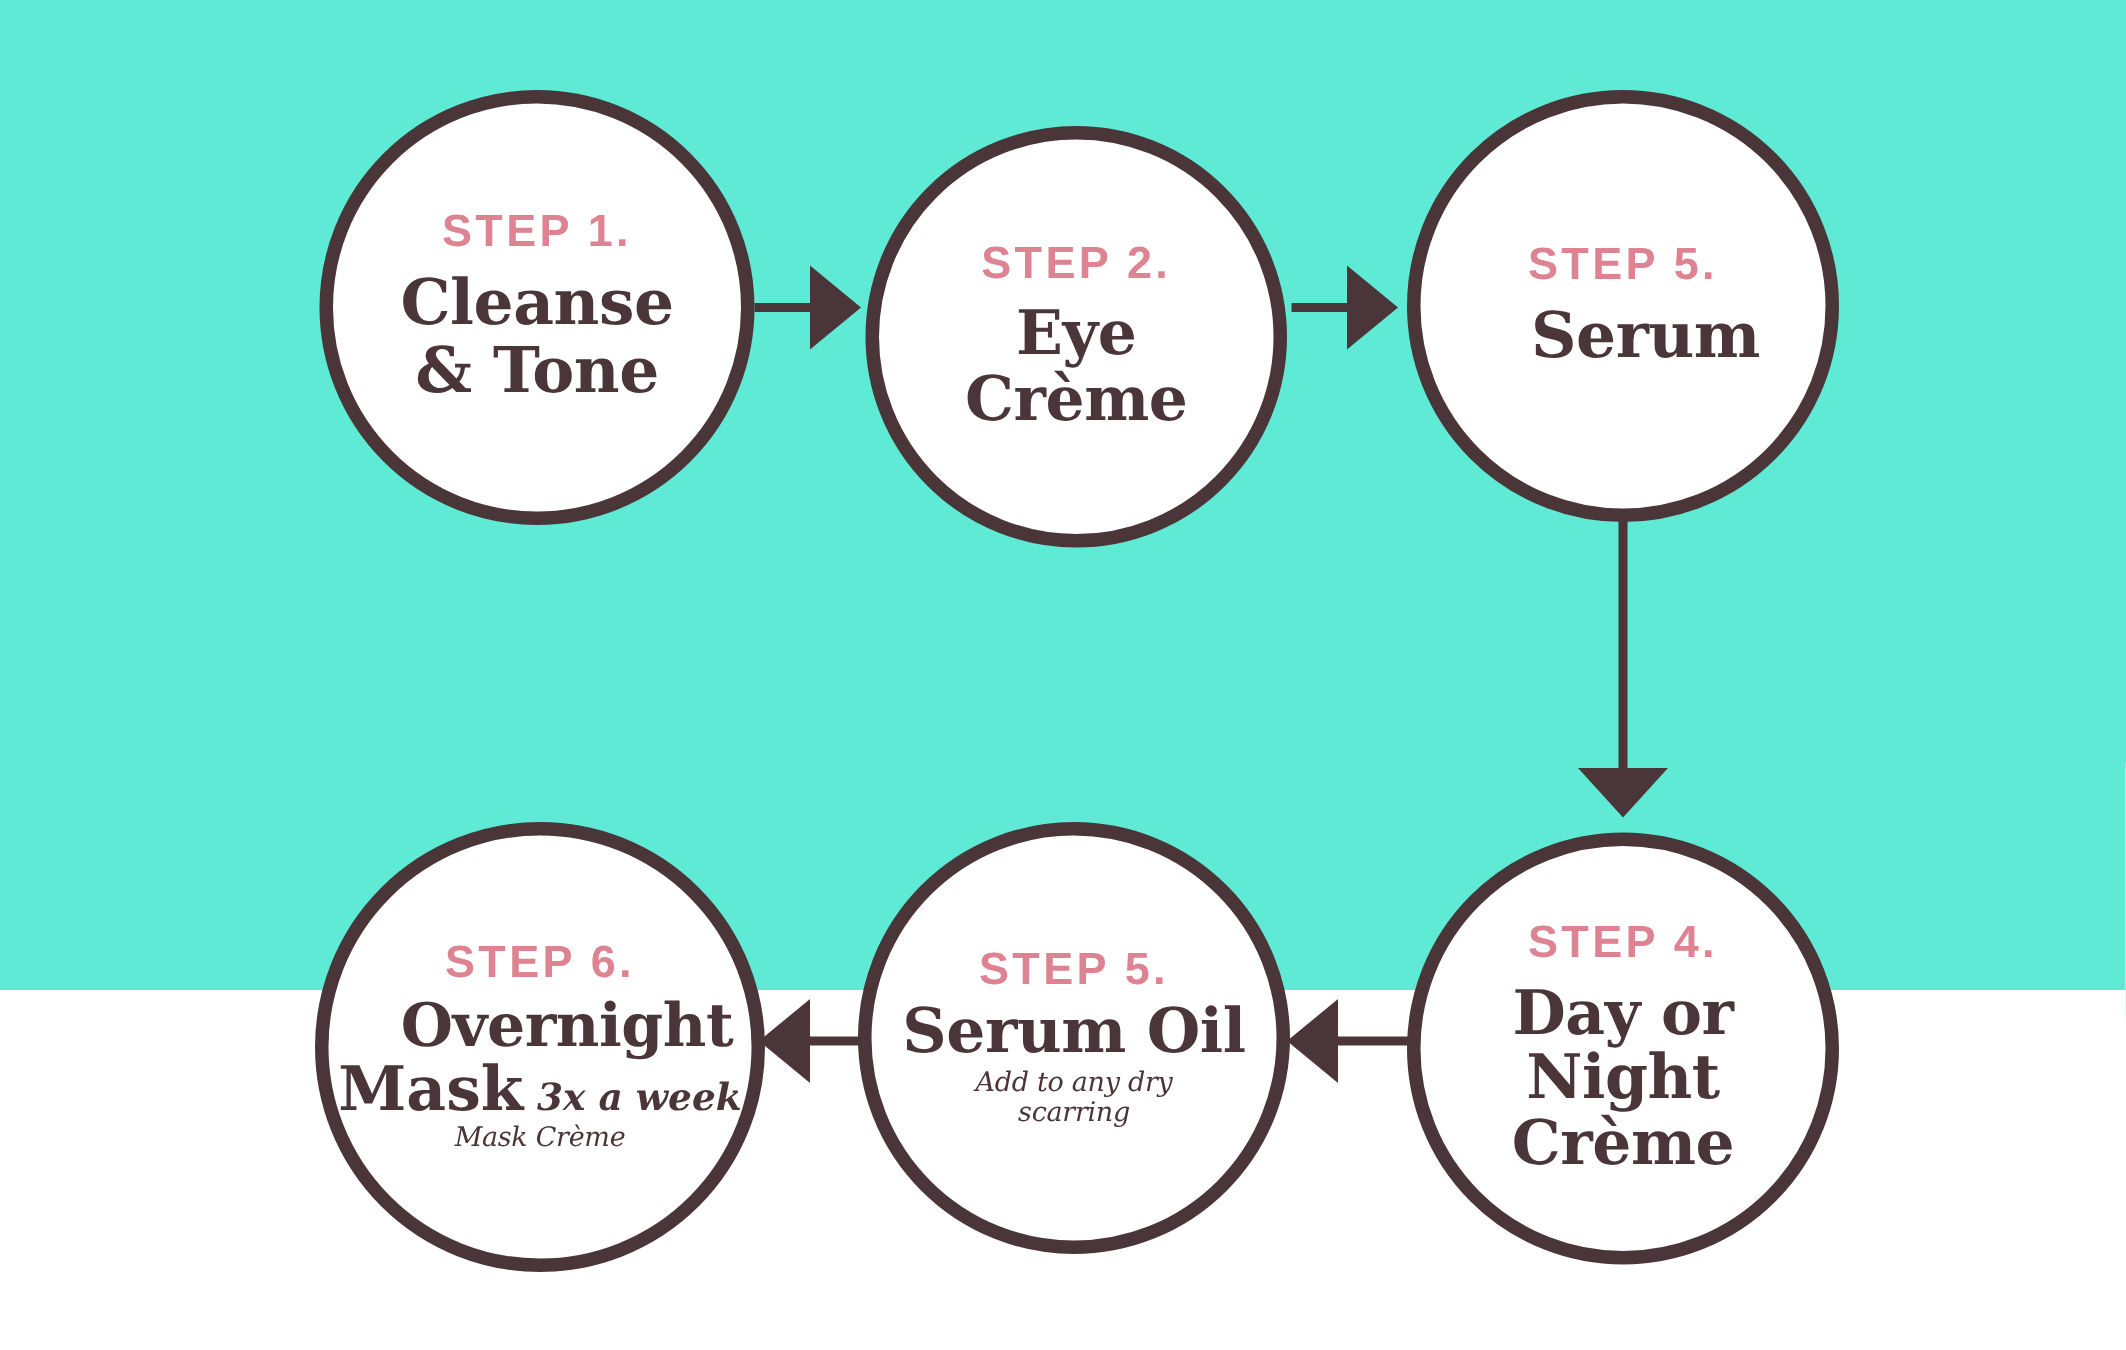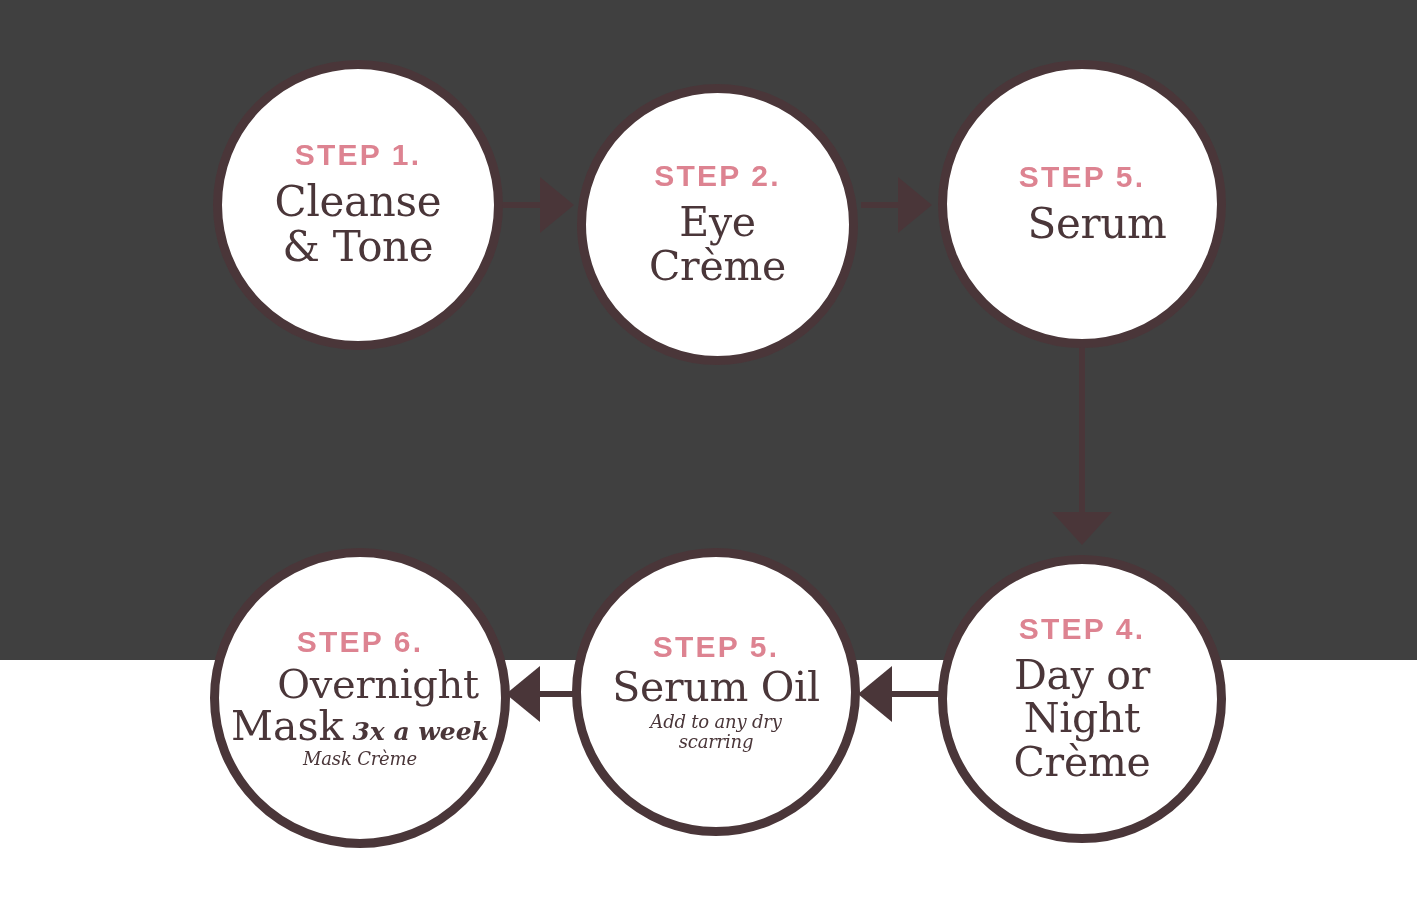--- a/index.html
+++ b/index.html
@@ -11,21 +11,21 @@
     width: 1417px;
     height: 900px;
     font-family: "Liberation Serif", serif;
     overflow: hidden;
   }
 
   #canvas {
     position: relative;
     width: 1417px;
     height: 660px;
-    background: #404040;
+    background: #5eead4;
   }
 
   
   .node {
     position: absolute;
     border-radius: 50%;
     border: 9px solid #4A3639;
     background: #ffffff;
     box-sizing: border-box;
     display: flex;
@@ -43,21 +43,21 @@
     font-size: 30px;
     letter-spacing: 2.2px;
     line-height: 1;
     margin-bottom: 10px;
     white-space: nowrap;
   }
 
   .title {
     color: #4A3639;
     font-family: "DejaVu Serif", "Liberation Serif", serif;
-    font-weight: normal;
+    font-weight: bold;
     font-size: 41px;
     line-height: 1.06;
     letter-spacing: -0.3px;
   }
 
   .title .ln { display: block; white-space: nowrap; }
 
   .subtext {
     color: #4A3639;
     font-family: "DejaVu Serif", "Liberation Serif", serif;
@@ -72,21 +72,21 @@
   
   .title-inline {
     display: flex;
     align-items: baseline;
     justify-content: center;
     gap: 9px;
     white-space: nowrap;
   }
   .title-inline .big {
     font-family: "DejaVu Serif", "Liberation Serif", serif;
-    font-weight: normal;
+    font-weight: bold;
     font-size: 41px;
     line-height: 1.06;
     color: #4A3639;
   }
   .title-inline .small-ital {
     font-family: "DejaVu Serif", "Liberation Serif", serif;
     font-style: italic;
     font-weight: bold;
     font-size: 25px;
     line-height: 1;

